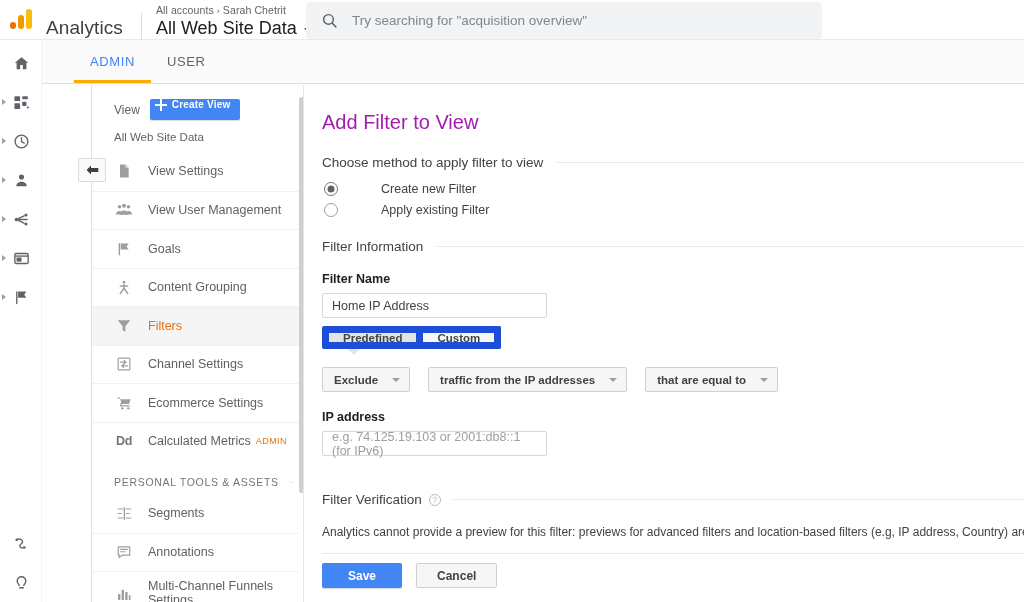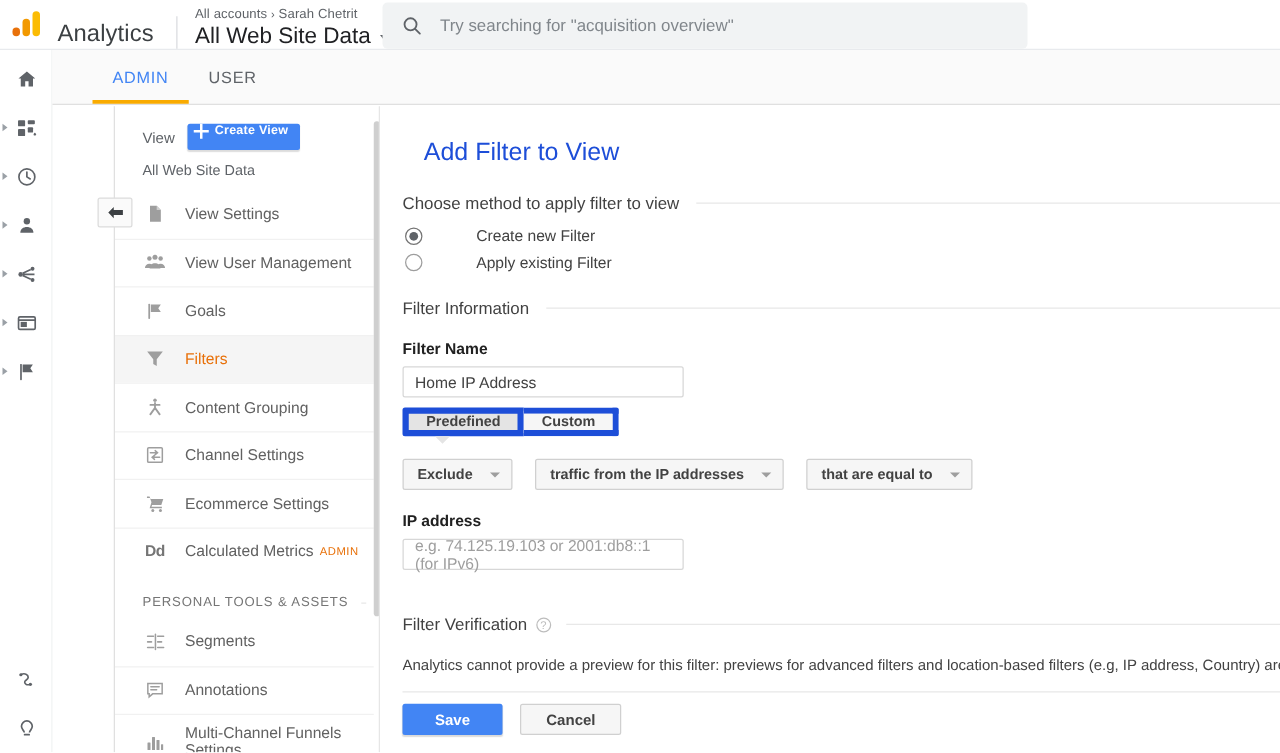--- a/index.html
+++ b/index.html
@@ -155,21 +155,21 @@
     background:#fafafa; border:1px solid #dcdcdc; border-radius:2px;
     display:flex; align-items:center; justify-content:center; cursor:pointer; z-index:6;
   }
   .backline { position:absolute; left:91px; top:85px; width:1px; height:517px; background:#e0e0e0; z-index:5; }
 
   
   .main {
     position:absolute; left:304px; top:85px; width:720px; height:517px;
     background:#fff; padding:0 0 0 18px; overflow:hidden;
   }
-  .h1 { font-size:20px; color:#1d4ed8; font-weight:400; padding-top:26px;margin-left:17px; }
+  .h1 { font-size:20px; color:#a21caf; font-weight:400; padding-top:26px; }
   .legend-row { display:flex; align-items:center; margin-top:21px; padding-right:0px; }
   .legend-txt { font-size:13.5px; color:#424242; white-space:nowrap; }
   .legend-rule { flex:1; height:1px; background:#e8e8e8; margin-left:14px; }
 
   .radio-row { display:flex; align-items:center; margin-top:12px;gap:32px; }
   .radio-row + .radio-row { margin-top:7px; }
   .radio {
     width:14px; height:14px; border-radius:50%; border:1.5px solid #9e9e9e;
     margin-right:11px; margin-left:2px; position:relative; flex:none; background:#fff;
   }
@@ -186,21 +186,21 @@
     border:1px solid #d7d7d7; border-radius:2px; background:#fff;
     display:flex; align-items:center; padding:0 9px;
     font-size:12.5px; color:#424242;
   }
   .txtinput.ph { color:#9e9e9e; width:225px; }
 
   .segbtns { display:flex; margin-top:8px; position:relative; width:max-content; }
   .segbtn {
     height:23px; padding:0 14px; display:flex; align-items:center;
     font-size:11.5px; color:#424242; font-weight:bold;
-    border:5px solid #1d4ed8; background:#f6f6f6; cursor:pointer;
+    border:7px solid #1d4ed8; background:#f6f6f6; cursor:pointer;
   }
   .segbtn.first { border-radius:2px 0 0 2px; }
   .segbtn.last { border-radius:0 2px 2px 0; border-left:none; }
   .segbtn.sel { background:#e4e4e4; }
   .seg-pointer {
     position:absolute; left:26px; bottom:-6px; width:0; height:0;
     border-left:6px solid transparent; border-right:6px solid transparent;
     border-top:6px solid #e4e4e4;
   }
 
@@ -415,37 +415,37 @@
       <div class="menu-item">
         <span class="menu-ico">
           <svg width="16" height="16" viewBox="0 0 24 24" fill="#9e9e9e">
             <rect x="4" y="3" width="2.1" height="18.4" rx=".9"></rect>
             <path d="M7 3.8h12l-3.1 4.5 3.1 4.5H7z"></path>
           </svg>
         </span>
         <span class="menu-label">Goals</span>
       </div>
 
-      <div class="menu-item active">
-        <span class="menu-ico">
-          <svg width="16" height="16" viewBox="0 0 24 24" fill="#9e9e9e">
-            <path d="M2.6 3.4h18.8l-7.3 9.1v8.3l-4.2-2.6v-5.7z"></path>
-          </svg>
-        </span>
-        <span class="menu-label">Filters</span>
-      </div>
-
       <div class="menu-item">
         <span class="menu-ico">
           <svg width="16" height="17" viewBox="0 0 24 24" fill="none" stroke="#9e9e9e" stroke-width="2.2" stroke-linecap="round">
             <circle cx="12" cy="4" r="2.1" fill="#9e9e9e" stroke="none"></circle>
             <path d="M12 7.2v6M12 13.2 6.4 21M12 13.2 17.6 21M6.5 9.6h11"></path>
           </svg>
         </span>
         <span class="menu-label">Content Grouping</span>
+      </div>
+
+      <div class="menu-item active">
+        <span class="menu-ico">
+          <svg width="16" height="16" viewBox="0 0 24 24" fill="#9e9e9e">
+            <path d="M2.6 3.4h18.8l-7.3 9.1v8.3l-4.2-2.6v-5.7z"></path>
+          </svg>
+        </span>
+        <span class="menu-label">Filters</span>
       </div>
 
       <div class="menu-item">
         <span class="menu-ico">
           <svg width="16" height="16" viewBox="0 0 24 24" fill="none" stroke="#9e9e9e" stroke-width="1.8">
             <rect x="3.2" y="3.2" width="17.6" height="17.6" rx="1.4"></rect>
             <path d="M6.4 9.2h8.4M12.2 6.8l2.8 2.4-2.8 2.4M17.6 14.8H9.2M11.4 12.4 8.6 14.8l2.8 2.4" stroke-linecap="round"></path>
           </svg>
         </span>
         <span class="menu-label">Channel Settings</span>

